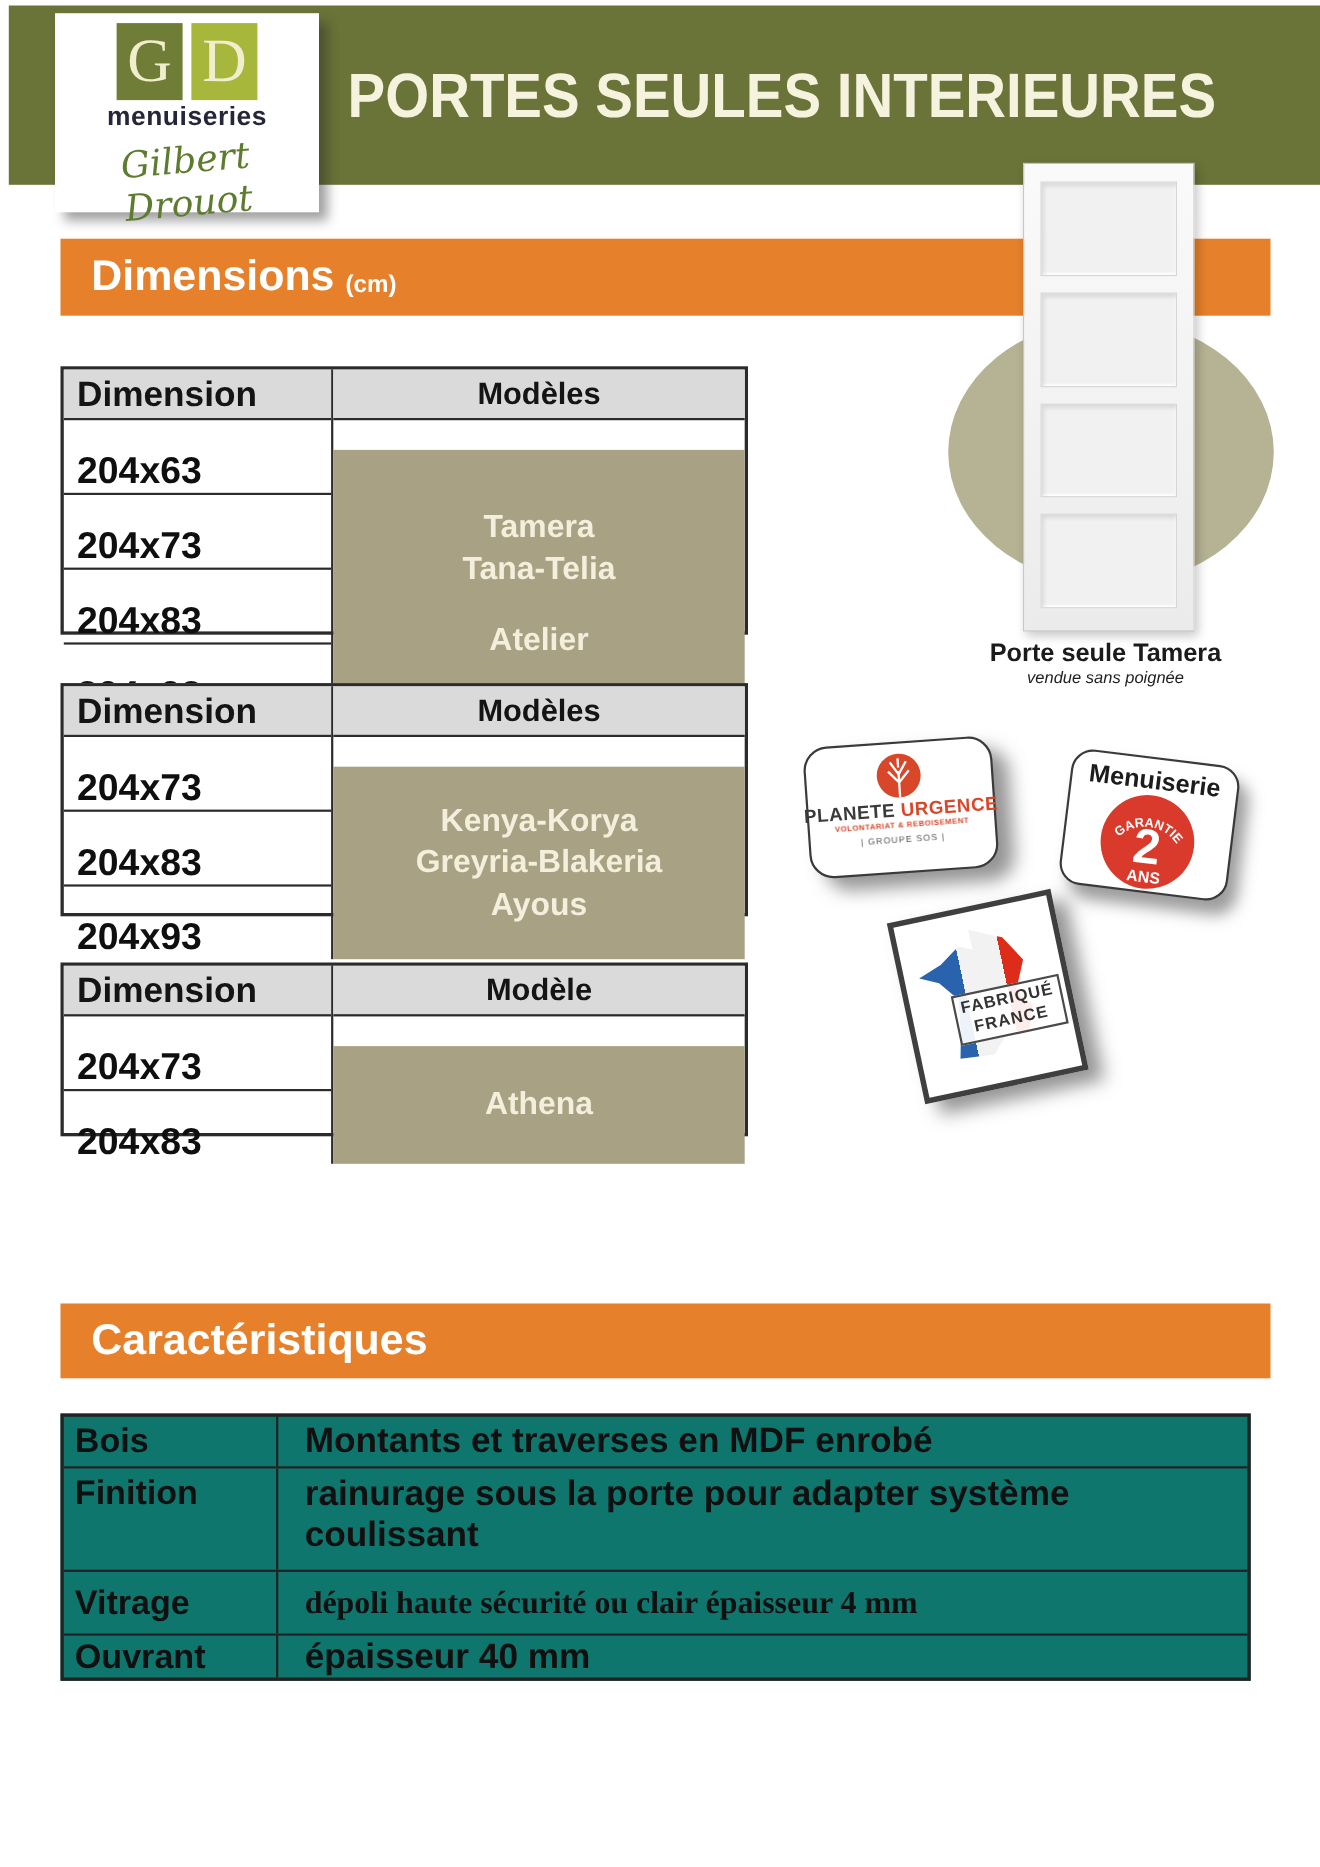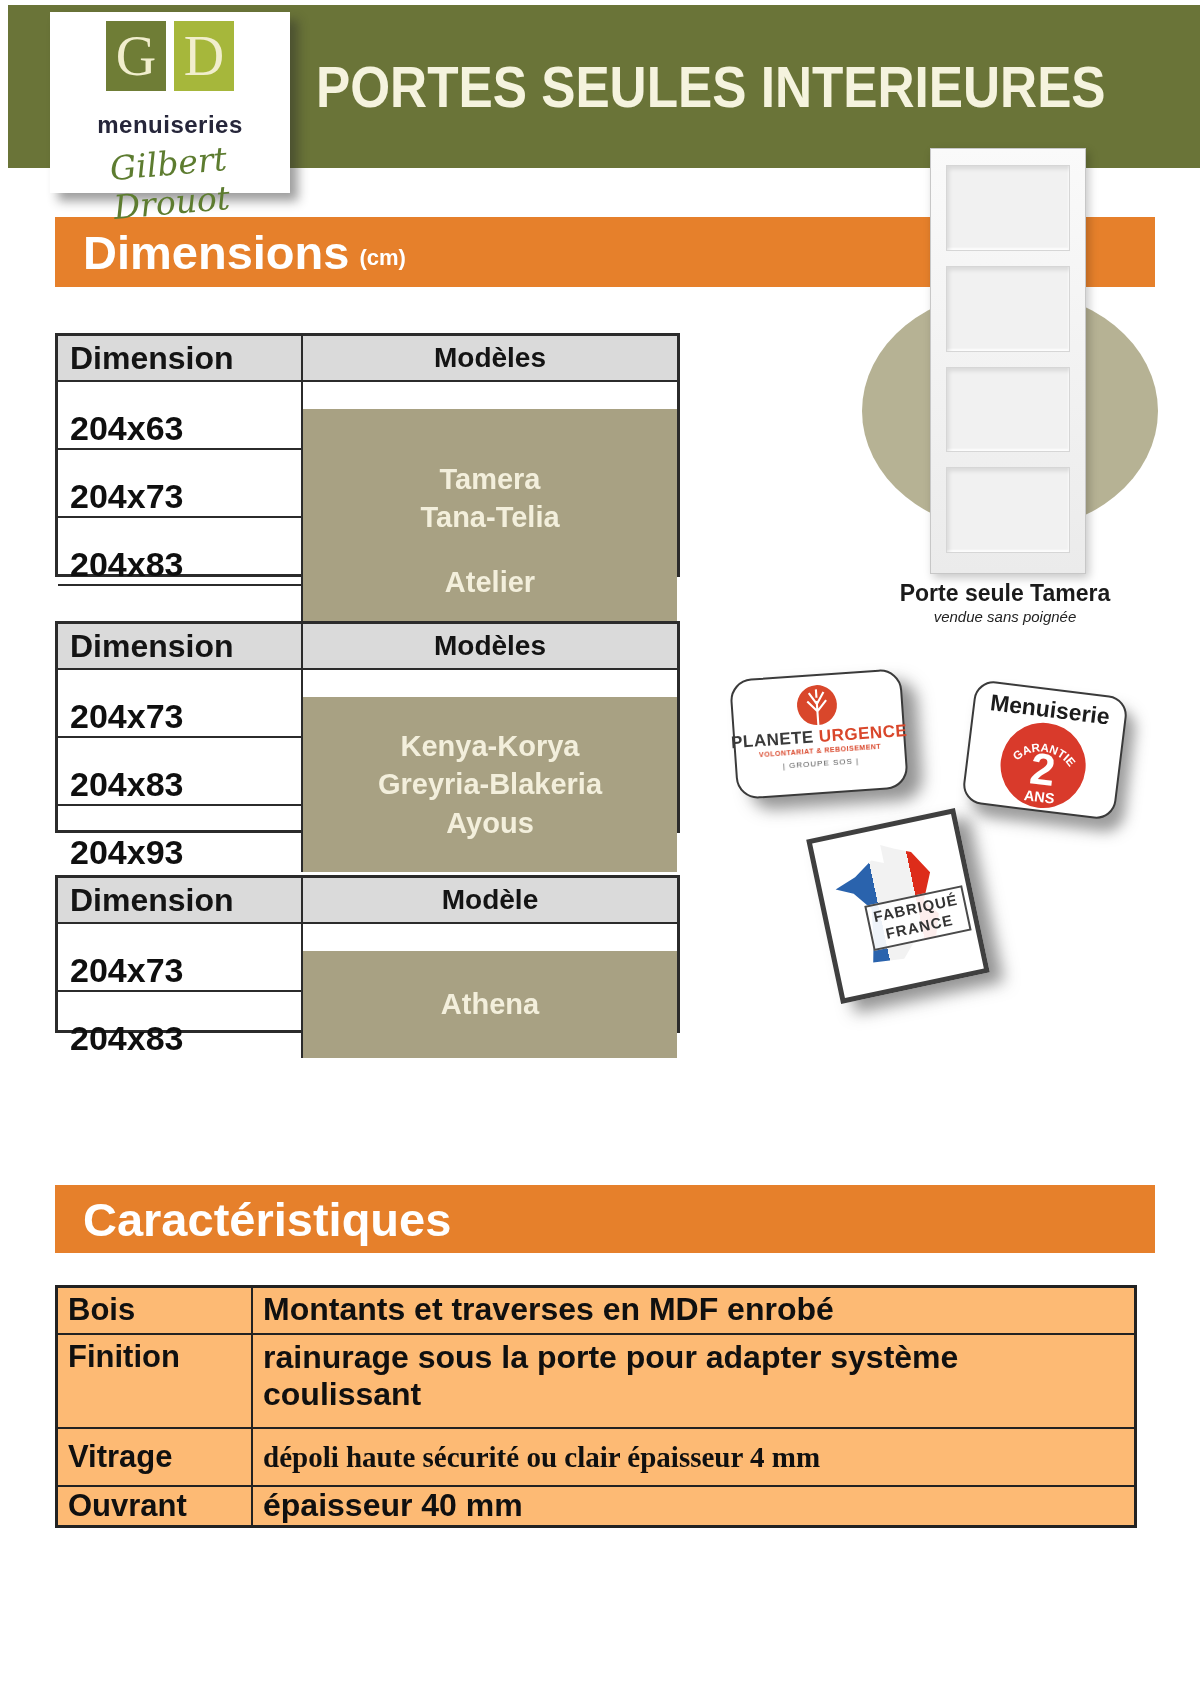--- a/index.html
+++ b/index.html
@@ -12,30 +12,30 @@
     color:#f5f3de; white-space:nowrap; transform:scaleX(0.9); transform-origin:left center; letter-spacing:0px; }
 
   
   .logo-box { position:absolute; left:50px; top:12px; width:240px; height:181px; background:#ffffff;
     box-shadow:8px 8px 10px rgba(40,40,40,0.45); z-index:3; padding-top:9px; }
   .logo-squares { display:flex; justify-content:center; gap:8px; }
   .logo-sq { width:60px; height:70px; display:flex; align-items:center; justify-content:center;
     font-family:"Liberation Serif", serif; font-size:56px; color:#f1eecd; line-height:1; }
   .sq-g { background:#6f7d36; }
   .sq-d { background:#a6b73b; }
-  .logo-brand { text-align:center; font-size:24px; font-weight:bold; color:#26263a; margin-top:20px; letter-spacing:0.5px; }
+  .logo-brand { text-align:center; font-size:24px; font-weight:bold; color:#26263a; margin-top:2px; letter-spacing:0.5px; }
   .logo-sig { text-align:center; font-family:"DejaVu Serif", serif; font-style:italic;
     font-size:33px; color:#5d7c30; margin-top:5px; transform:rotate(-5deg); }
 
   
   .bar { position:absolute; left:55px; width:1100px; background:#e6802b; color:#ffffff;
     display:flex; align-items:center; z-index:1; }
   .bar-dimensions { top:217px; height:70px; }
   .bar-carac { top:1185px; height:68px; }
-  .bar-title { font-size:47px; font-weight:bold; margin-left:28px; }
+  .bar-title { font-size:39px; font-weight:bold; margin-left:28px; }
   .bar-unit { font-size:22px; font-weight:bold; margin-left:10px; margin-top:12px; }
 
   
   .door-circle { position:absolute; left:862px; top:290px; width:296px; height:242px;
     border-radius:50%; background:#b6b294; z-index:2; }
   .door { position:absolute; left:930px; top:148px; width:156px; height:426px; z-index:3;
     background:linear-gradient(180deg,#fafafa,#ebebeb); border:1px solid #c7c7c7;
     padding:16px 15px 20px 15px; display:flex; flex-direction:column; gap:15px;
     box-shadow:3px 4px 9px rgba(0,0,0,0.22); }
   .door-panel { flex:1; background:#f1f1f1; border:1px solid #d6d6d6;
@@ -81,26 +81,26 @@
     display:flex; align-items:center; justify-content:center; }
   .fr-map { width:120px; height:132px;
     background:linear-gradient(90deg,#2a63ad 0 34%,#f2f2f2 34% 66%,#dd2c1a 66% 100%);
     clip-path:polygon(46% 2%,57% 7%,70% 12%,82% 30%,72% 50%,82% 62%,76% 78%,56% 80%,46% 90%,20% 88%,24% 72%,28% 48%,16% 34%,2% 28%,20% 22%,36% 12%,46% 16%); }
   .fr-box { position:absolute; left:38px; top:72px; background:rgba(255,255,255,0.92);
     border:2px solid #4a4a4a; padding:2px 5px; text-align:center; }
   .fr-box div { font-size:15px; font-weight:bold; color:#333; letter-spacing:1px; line-height:1.25; }
 
   
   .carac-table { position:absolute; left:55px; top:1285px; width:1082px; height:243px;
-    border:3px solid #222; background:#fdba74; display:flex; flex-direction:column; }
+    border:3px solid #222; background:#0f766e; display:flex; flex-direction:column; }
   .cr { display:grid; grid-template-columns:195px 1fr; border-bottom:2px solid #222; }
   .cr:last-child { border-bottom:none; }
   .cr-l { border-right:2px solid #222; display:flex; align-items:center; padding-left:10px;
     font-size:31px; font-weight:bold; color:#101010; }
-  .cr-v { display:flex; align-items:center; padding-left:10px; font-size:32px; font-weight:bold;
+  .cr-v { display:flex; align-items:center; padding-left:24px; font-size:32px; font-weight:bold;
     color:#101010; line-height:1.18; }
   .cr.multi .cr-l, .cr.multi .cr-v { align-items:flex-start; padding-top:4px; }
   .cr-v.serif { font-family:"Liberation Serif", serif; font-size:29px; }
 </style>
 </head>
 <body>
 
 <div class="olive-band"></div>
 <div class="main-title">PORTES SEULES INTERIEURES</div>
 

